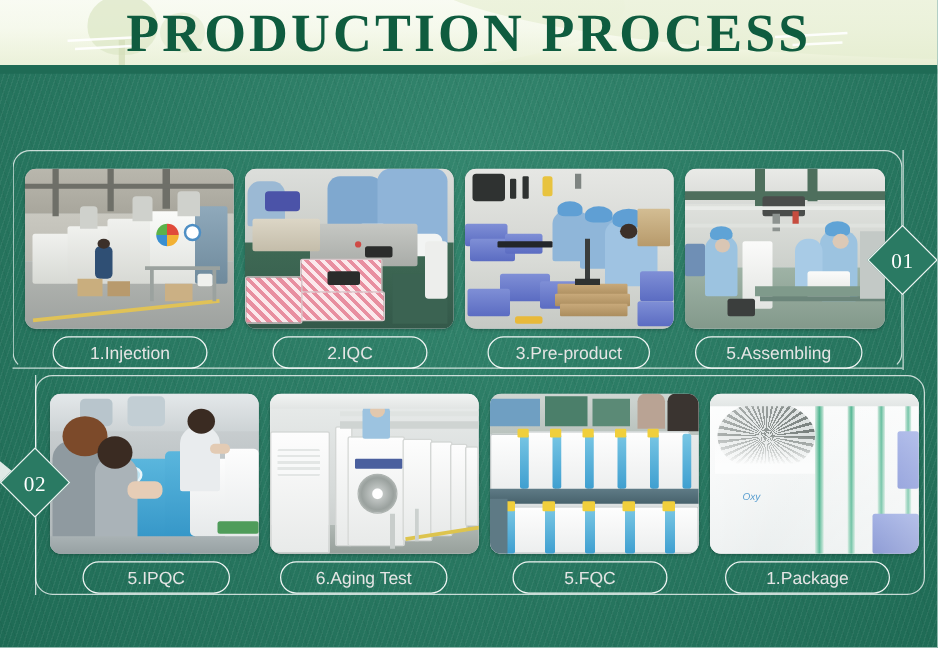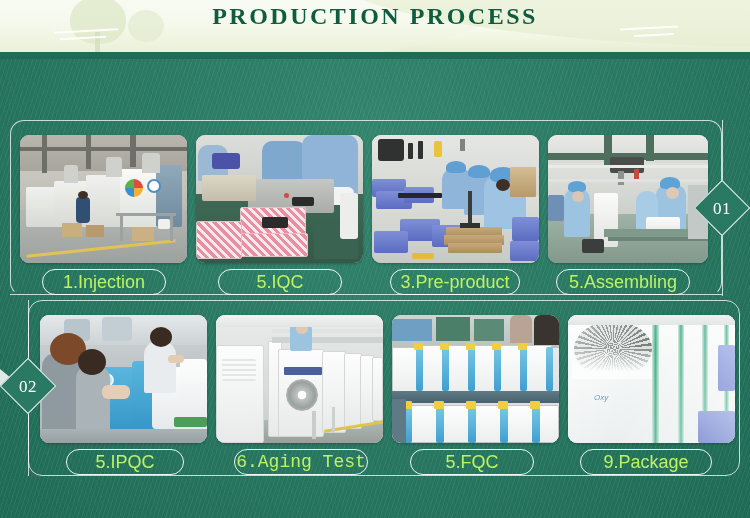--- a/index.html
+++ b/index.html
@@ -58,21 +58,21 @@
   .hdr-streak.s2 { left: 60px; top: 37px; width: 46px; }
   .hdr-streak.s3 { left: 620px; top: 27px; width: 58px; }
   .hdr-streak.s4 { left: 634px; top: 34px; width: 40px; }
 
   .page-title {
     position: absolute;
     left: 0; top: 3px;
     width: 750px;
     text-align: center;
     font-family: "Liberation Serif", serif;
-    font-size: 24px;
+    font-size: 43px;
     font-weight: 700;
     letter-spacing: 2.5px;
     color: #0f5c3f;
     white-space: nowrap;
     z-index: 3;
   }
 
   .header-rule {
     position: absolute;
     left: 0; top: 52px;
@@ -216,22 +216,22 @@
 
   
   .caption {
     position: absolute;
     height: 26px;
     border: 1px solid rgba(255,255,255,0.92);
     border-radius: 13px;
     display: flex;
     align-items: center;
     justify-content: center;
-    color: #bef264;
-    font-size: 18px;
+    color: #e5e5e5;
+    font-size: 14px;
     font-family: "Liberation Sans", sans-serif;
     white-space: nowrap;
     z-index: 6;
     background: transparent;
     padding: 0 10px;
   }
 
   
 
   
@@ -461,21 +461,21 @@
       <i class="p4-unit" style="left:98px; top:82px; width:34px; height:22px;"></i>
       <i class="p4-unit" style="left:34px; top:104px; width:22px; height:14px; background:#3b3e3d;"></i>
       <i class="p4-belt" style="left:56px; top:94px; width:104px; height:8px;"></i>
       <i class="p4-belt" style="left:60px; top:102px; width:100px; height:4px; background:#6b857a;"></i>
       <i style="left:0; top:60px; width:16px; height:26px; background:#6f8fb5; border-radius:2px;"></i>
       <i style="left:140px; top:50px; width:20px; height:54px; background:#c3c9c6;"></i>
     </div>
   </div>
 
   <div class="caption" style="left:42px;  top:269px; width:124px;">1.Injection</div>
-  <div class="caption" style="left:218px; top:269px; width:124px;">5.IQC</div>
+  <div class="caption" style="left:218px; top:269px; width:124px;">2.IQC</div>
   <div class="caption" style="left:390px; top:269px; width:130px;">3.Pre-product</div>
   <div class="caption" style="left:556px; top:269px; width:134px;">5.Assembling</div>
 
   <div class="card" style="left:40px; top:315px; width:167px; height:128px;">
     <div class="photo">
       <i class="flr p5-bg"></i>
       <i style="left:0; top:0; width:167px; height:30px; background:linear-gradient(180deg,#e4e8ea,#cdd3d5);"></i>
       <i style="left:24px; top:4px; width:26px; height:22px; background:#b8c5cc; border-radius:4px;"></i>
       <i style="left:62px; top:2px; width:30px; height:24px; background:#c2ced4; border-radius:4px;"></i>
       <i class="p5-unitb" style="left:52px;  top:52px; width:44px; height:76px;"></i>
@@ -587,17 +587,17 @@
       <i class="p8-strap" style="left:156px; top:0; width:5px; height:128px;"></i>
       <i class="p8-blue" style="left:130px; top:96px; width:37px; height:32px;"></i>
       <i class="p8-blue" style="left:150px; top:30px; width:17px; height:46px; background:linear-gradient(180deg,#8fa0e0,#6277cc);"></i>
       <i class="p8-logo" style="left:26px; top:78px;">Oxy</i>
       <i class="p8-wrap" style="left:0; top:0; width:167px; height:128px;"></i>
       <i style="left:0; top:0; width:167px; height:10px; background:linear-gradient(180deg,#eef1f0,#e2e6e5);"></i>
     </div>
   </div>
 
   <div class="caption" style="left:66px;  top:449px; width:118px;">5.IPQC</div>
-  <div class="caption" style="left:234px; top:449px; width:134px;font-family:Liberation Mono, monospace;">6.Aging Test</div>
+  <div class="caption" style="left:224px; top:449px; width:134px;">6.Aging Test</div>
   <div class="caption" style="left:410px; top:449px; width:124px;">5.FQC</div>
-  <div class="caption" style="left:580px; top:449px; width:132px;">9.Package</div>
+  <div class="caption" style="left:580px; top:449px; width:132px;">1.Package</div>
 
 </div>
 
 </body></html>

